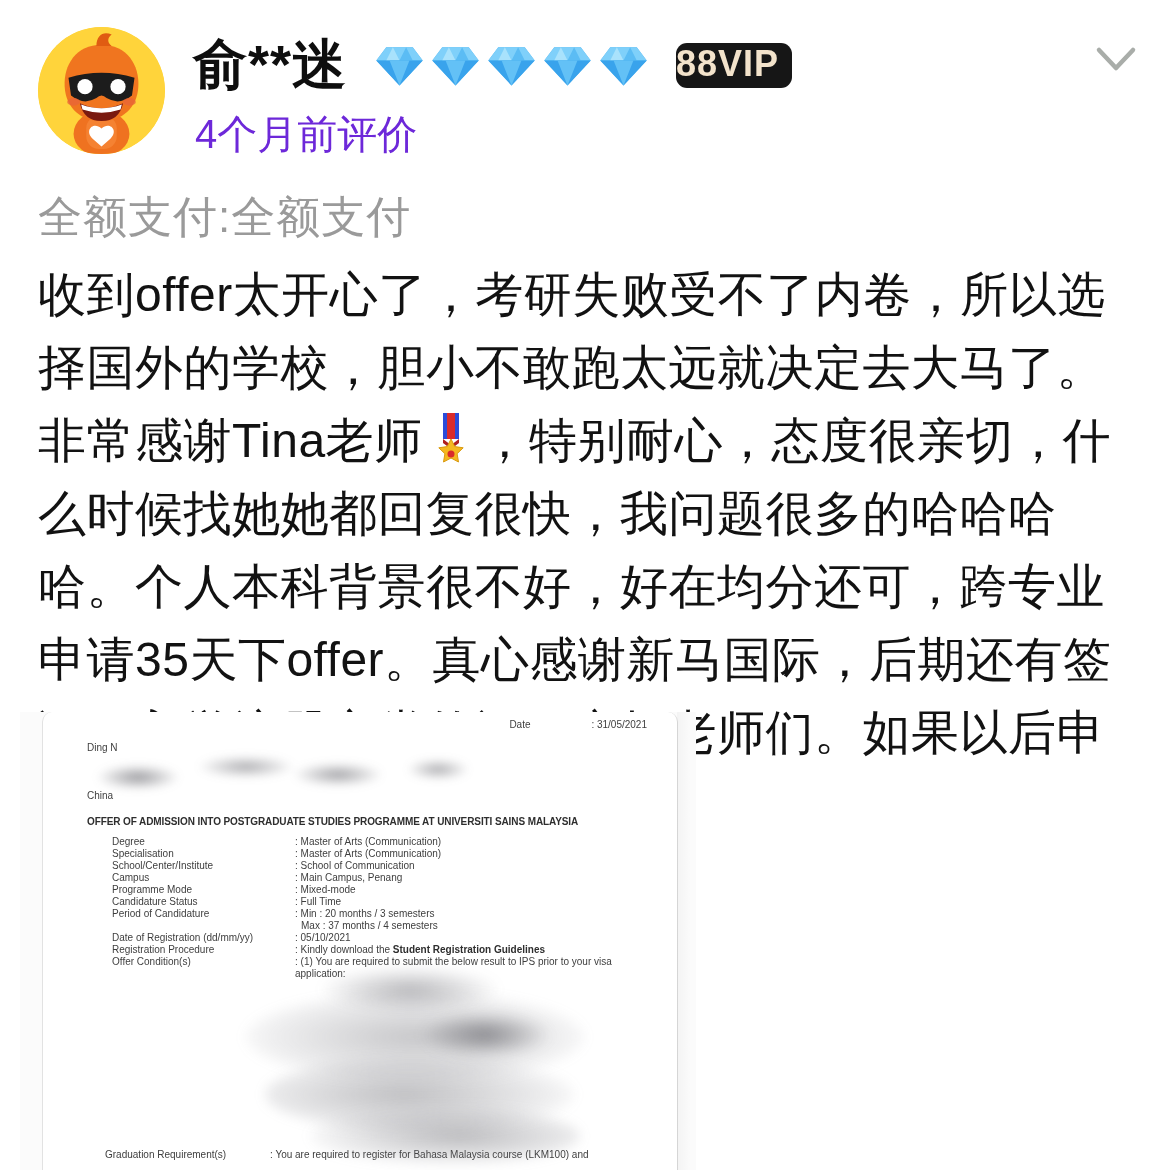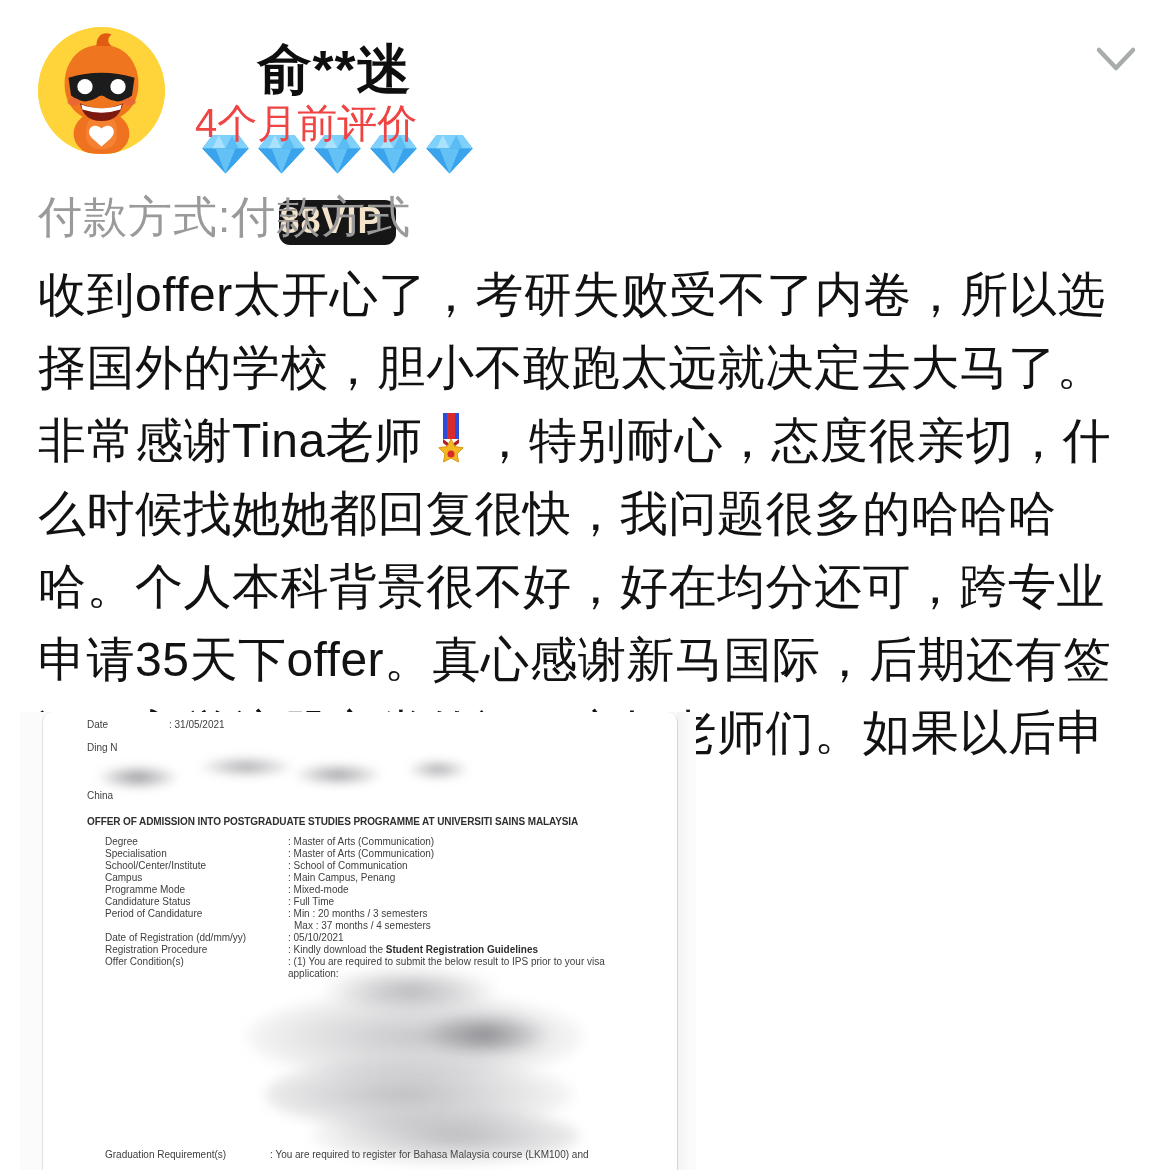--- a/index.html
+++ b/index.html
@@ -8,32 +8,32 @@
     position:relative; width:1170px; height:1170px; overflow:hidden;
     background:#fff; font-family:"Liberation Sans", sans-serif; color:#111;
   }
   
   .avatar {
     position:absolute; left:38px; top:27px; width:127px; height:127px;
     border-radius:50%; overflow:hidden; background:#ffd43b;
   }
   .user-line {
     position:absolute; left:193px; top:34px; height:62px;
-    display:flex; align-items:center; gap:20px;flex-direction:column;
+    display:flex; align-items:center; gap:20px;
   }
   .username { font-size:54px; font-weight:700; color:#0e0e0e; letter-spacing:1px; }
   .diamonds { display:flex; align-items:center; gap:3px; margin-left:6px; }
   .diamond { width:53px; height:53px; display:block; }
   .vip-badge {
     background:#161616; color:#f3e3cb; font-size:36px; font-weight:700;
     border-radius:11px; padding:3px 13px 6px 0; letter-spacing:1px; line-height:1;
     margin-left:6px;
   }
   .review-time {
-    position:absolute; left:195px; top:96px; font-size:40px; color:#ef4444;
+    position:absolute; left:195px; top:107px; font-size:40px; color:#6d28d9;
   }
   .chevron { position:absolute; right:33px; top:44px; width:42px; height:30px; cursor:pointer; }
   
   .payment {
     position:absolute; left:38px; top:188px; font-size:44px; color:#9a9a9a;
     letter-spacing:1px;
   }
   
   .review-text {
     position:absolute; left:38px; top:258px; width:1108px;
@@ -53,21 +53,21 @@
     border-radius:10px 10px 0 0;
   }
   .doc-page::after{
     content:""; position:absolute; right:-14px; top:0; bottom:0; width:14px;
     background:linear-gradient(90deg, rgba(0,0,0,0.03), rgba(0,0,0,0));
   }
   .doc-content {
     position:absolute; left:44px; top:7px; width:560px;
     font-size:10px; line-height:12px; color:#3e3e3e;
   }
-  .doc-row { display:flex; }
+  .doc-row { display:flex;justify-content:flex-end; }
   .doc-date-label { width:82px; flex:none; }
   .doc-ding { margin-top:11px; }
   .doc-country { margin-top:36px; }
   .doc-title { margin-top:14px; font-weight:700; color:#2e2e2e; white-space:nowrap; font-size:10px; letter-spacing:-0.1px; }
   .doc-intro { margin-top:9px; text-align:justify; color:#474747; }
   .doc-details { margin-top:8px; margin-left:18px; }
   .doc-label { width:183px; flex:none; }
   .doc-value { flex:1; max-width:352px; }
   .doc-bold { font-weight:700; color:#2e2e2e; }
   .doc-graduation { position:absolute; left:44px; top:437px; width:600px; display:flex;
@@ -166,21 +166,21 @@
   </div>
 
   <div class="review-time">4个月前评价</div>
 
   <div class="chevron">
     <svg viewBox="0 0 42 30" width="42" height="30">
       <polyline points="4,6 21,24 38,6" fill="none" stroke="#a9ada9" stroke-width="4.5" stroke-linecap="round" stroke-linejoin="round"></polyline>
     </svg>
   </div>
 
-  <div class="payment">付款方式:付款方式</div>
+  <div class="payment">全额支付:全额支付</div>
 
   <div class="review-text">
     <span>收到offer太开心了，考研失败受不了内卷，所以选择国外的学校，胆小不敢跑太远就决定去大马了。非常感谢Tina老师</span><span class="medal"><svg viewBox="0 0 40 52" width="40" height="52">
           <rect x="12" y="0" width="16" height="26" fill="#d92b2b"></rect>
           <rect x="12" y="0" width="4" height="26" fill="#2b4bd9"></rect>
           <rect x="24" y="0" width="4" height="26" fill="#2b4bd9"></rect>
           <path d="M12 26 l8 6 l8 -6 v4 l-8 6 l-8 -6 Z" fill="#b01f1f"></path>
           <path d="M20 26 l3.8 7.6 l8.4 1.2 l-6.1 5.9 l1.4 8.3 L20 45 l-7.5 4 l1.4 -8.3 l-6.1 -5.9 l8.4 -1.2 Z" fill="#f5b820" stroke="#d99a10" stroke-width="1"></path>
           <circle cx="20" cy="41" r="3.5" fill="#d92b2b"></circle>
         </svg></span><span>，特别耐心，态度很亲切，什么时候找她她都回复很快，我问题很多的哈哈哈哈。个人本科背景很不好，好在均分还可，跨专业申请35天下offer。真心感谢新马国际，后期还有签证，入学注册之类的还要麻烦老师们。如果以后申博需要中介还是会选择新马</span>

